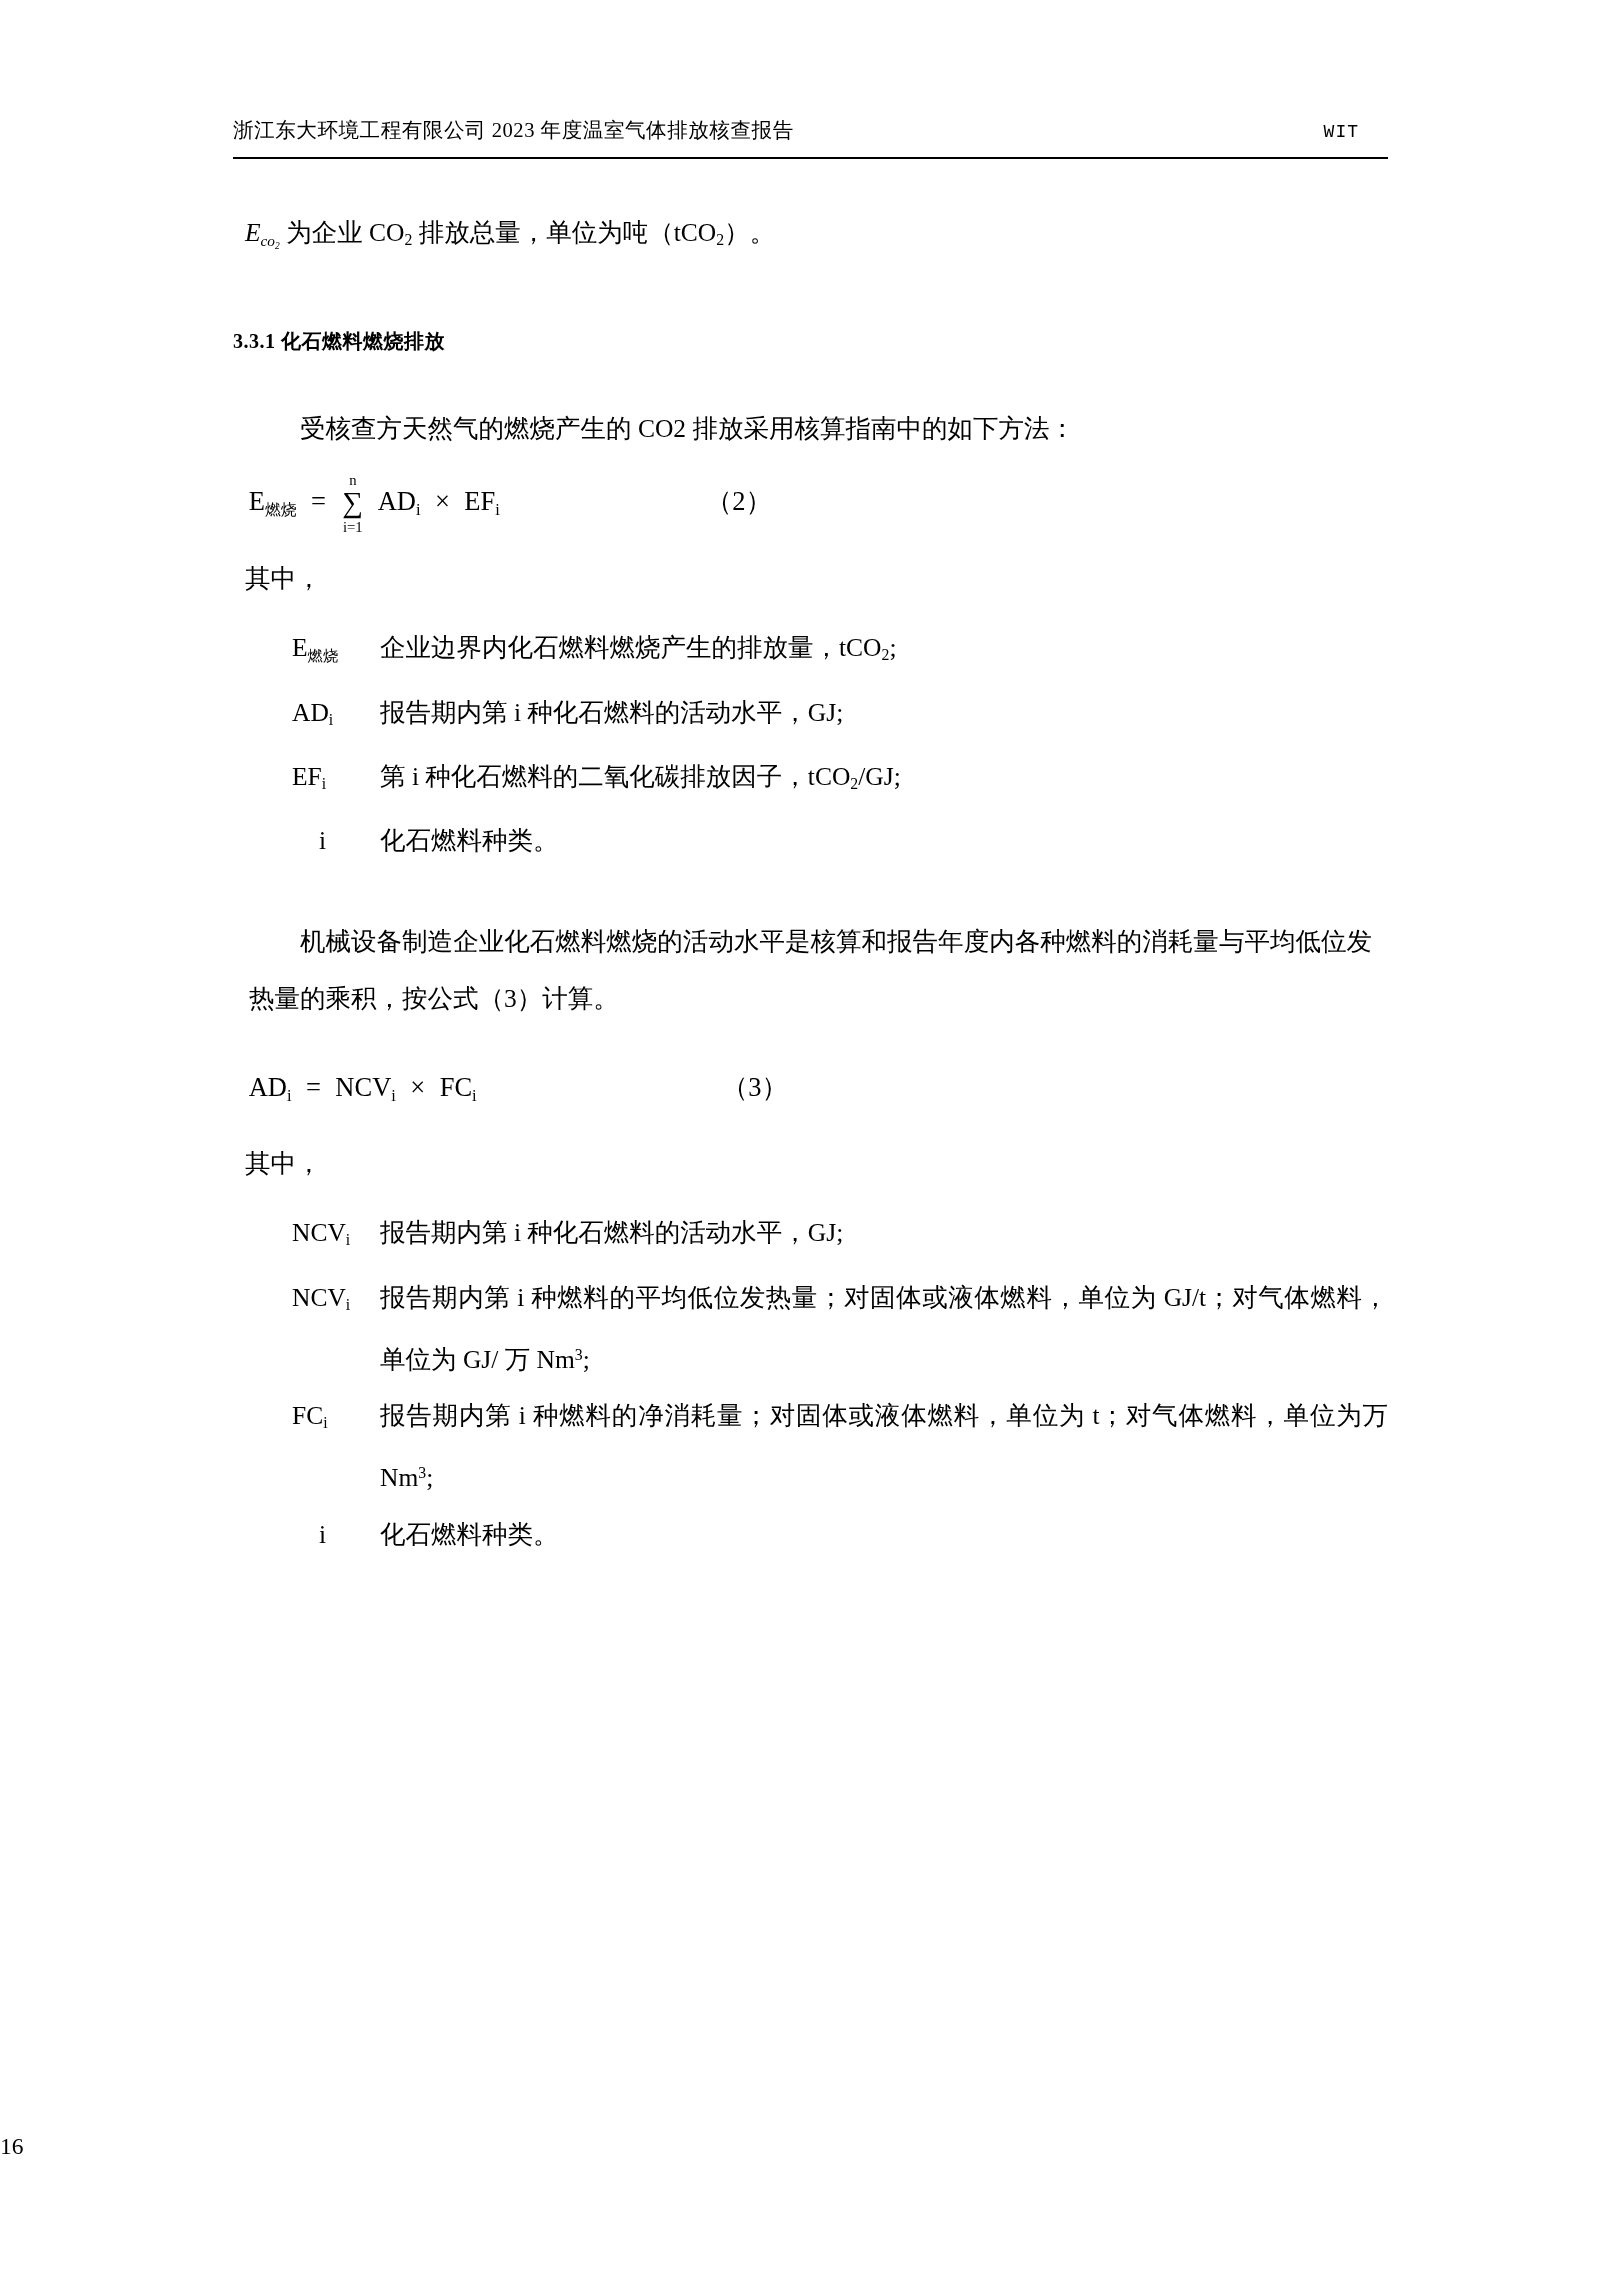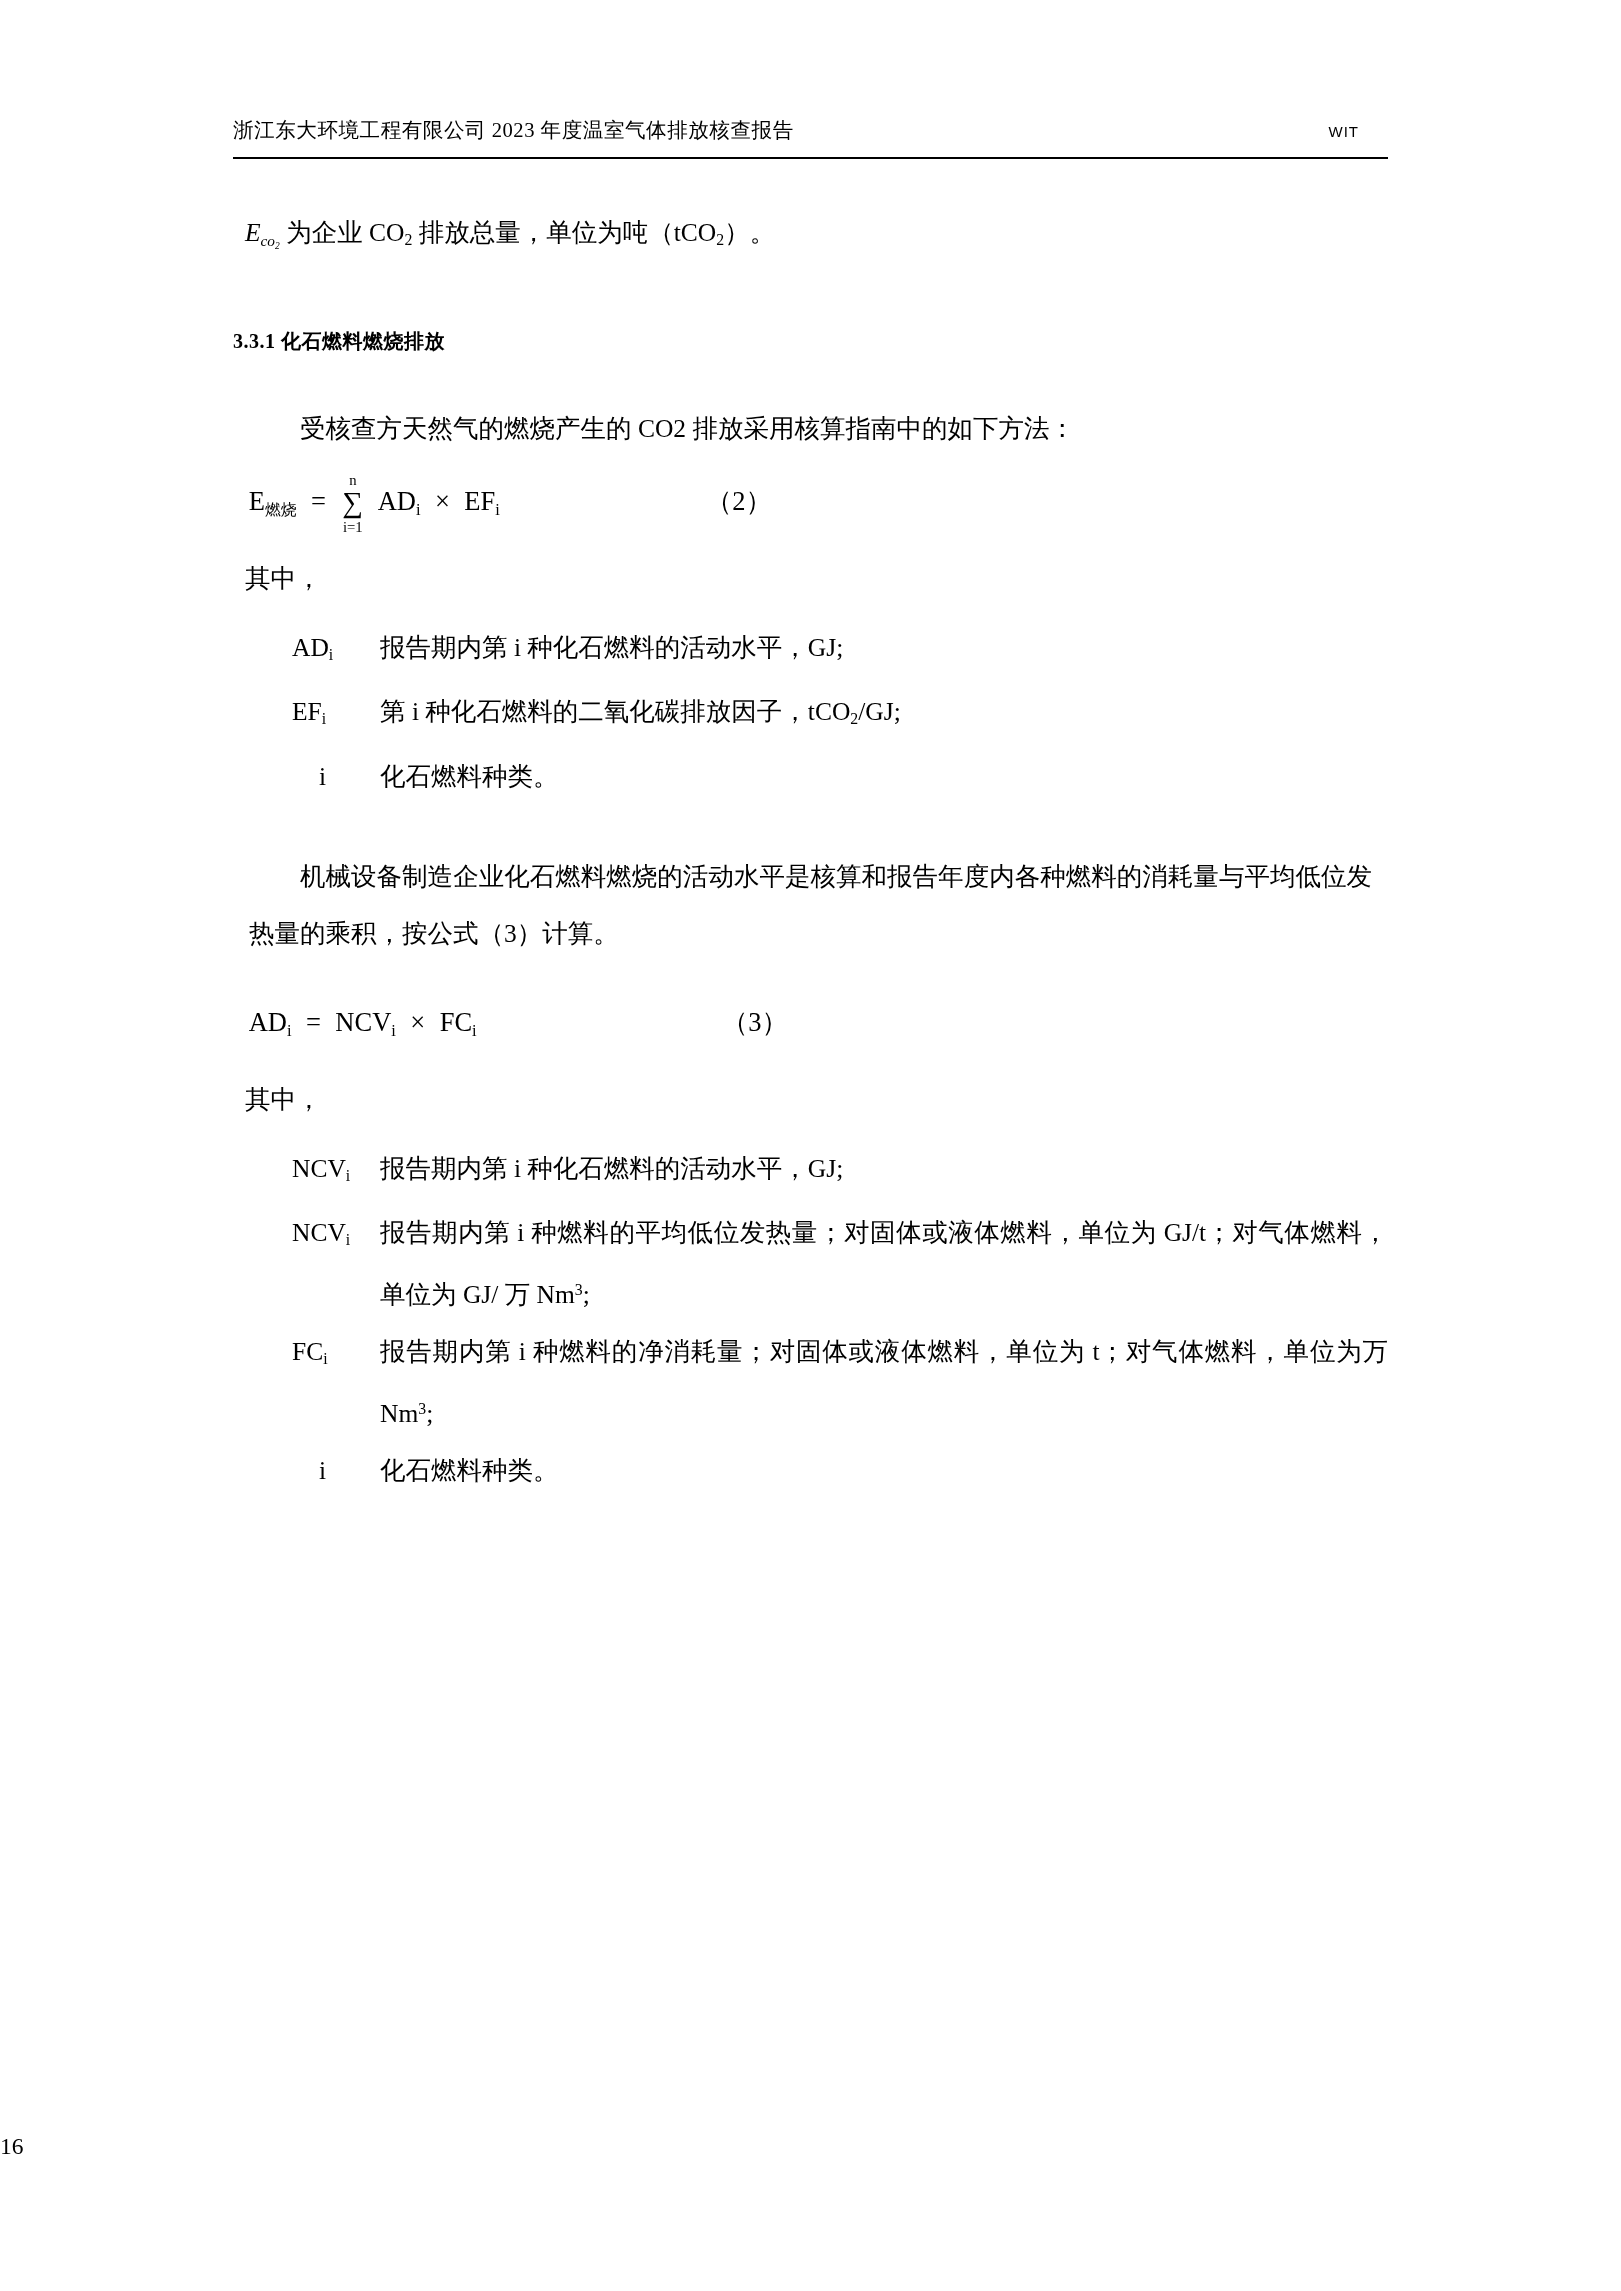--- a/index.html
+++ b/index.html
@@ -32,22 +32,22 @@
     align-items: baseline;
     justify-content: space-between;
     font-size: 20.6px;
     letter-spacing: 0.5px;
   }
   .header .left {
     font-family: "Liberation Serif", "DejaVu Serif", serif;
     font-size: 20.6px;
   }
   .header .right {
-    font-family: Liberation Sans, sans-serif;
-    font-size: 15px;
+    font-family: Liberation Mono, monospace;
+    font-size: 18px;
     letter-spacing: 1px;
     padding-right: 29px;
   }
   .header-rule {
     position: absolute;
     left: 233px;
     top: 157px;
     width: 1155px;
     height: 2px;
     background: #000000;
@@ -217,20 +217,24 @@
         <span class="upmath" style="margin-left:5.9px;">AD<sub>i</sub></span>
         <span style="padding:0 7.8px;">×</span>
         <span class="upmath">EF<sub>i</sub></span>
       </span>
       <span class="formula-num">（2）</span>
     </div>
 
     <div class="line-block">其中，</div>
 
     <div class="defrow">
+      <div class="defterm"><span class="upmath">E<span class="subcn">燃烧</span></span></div>
+      <div class="defdesc">企业边界内化石燃料燃烧产生的排放量，tCO<sub>2</sub>;</div>
+    </div>
+    <div class="defrow">
       <div class="defterm"><span class="upmath">AD<sub>i</sub></span></div>
       <div class="defdesc">报告期内第 i 种化石燃料的活动水平，GJ;</div>
     </div>
     <div class="defrow">
       <div class="defterm"><span class="upmath">EF<sub>i</sub></span></div>
       <div class="defdesc">第 i 种化石燃料的二氧化碳排放因子，tCO<sub>2</sub>/GJ;</div>
     </div>
     <div class="defrow">
       <div class="defterm center"><span class="upmath">i</span></div>
       <div class="defdesc">化石燃料种类。</div>

